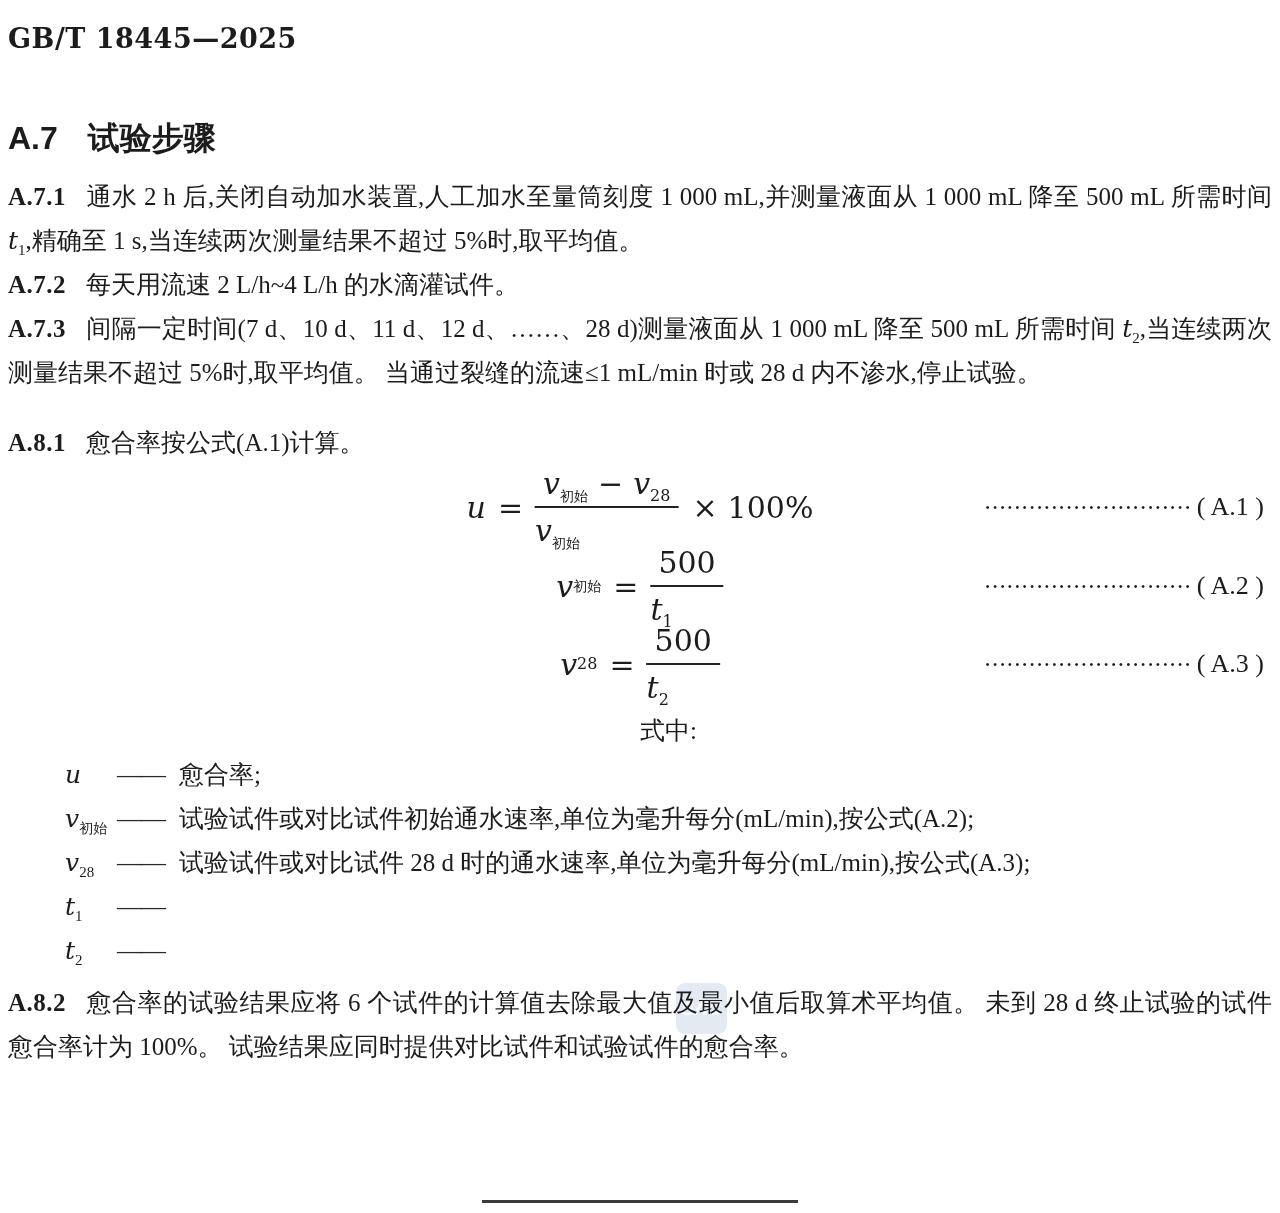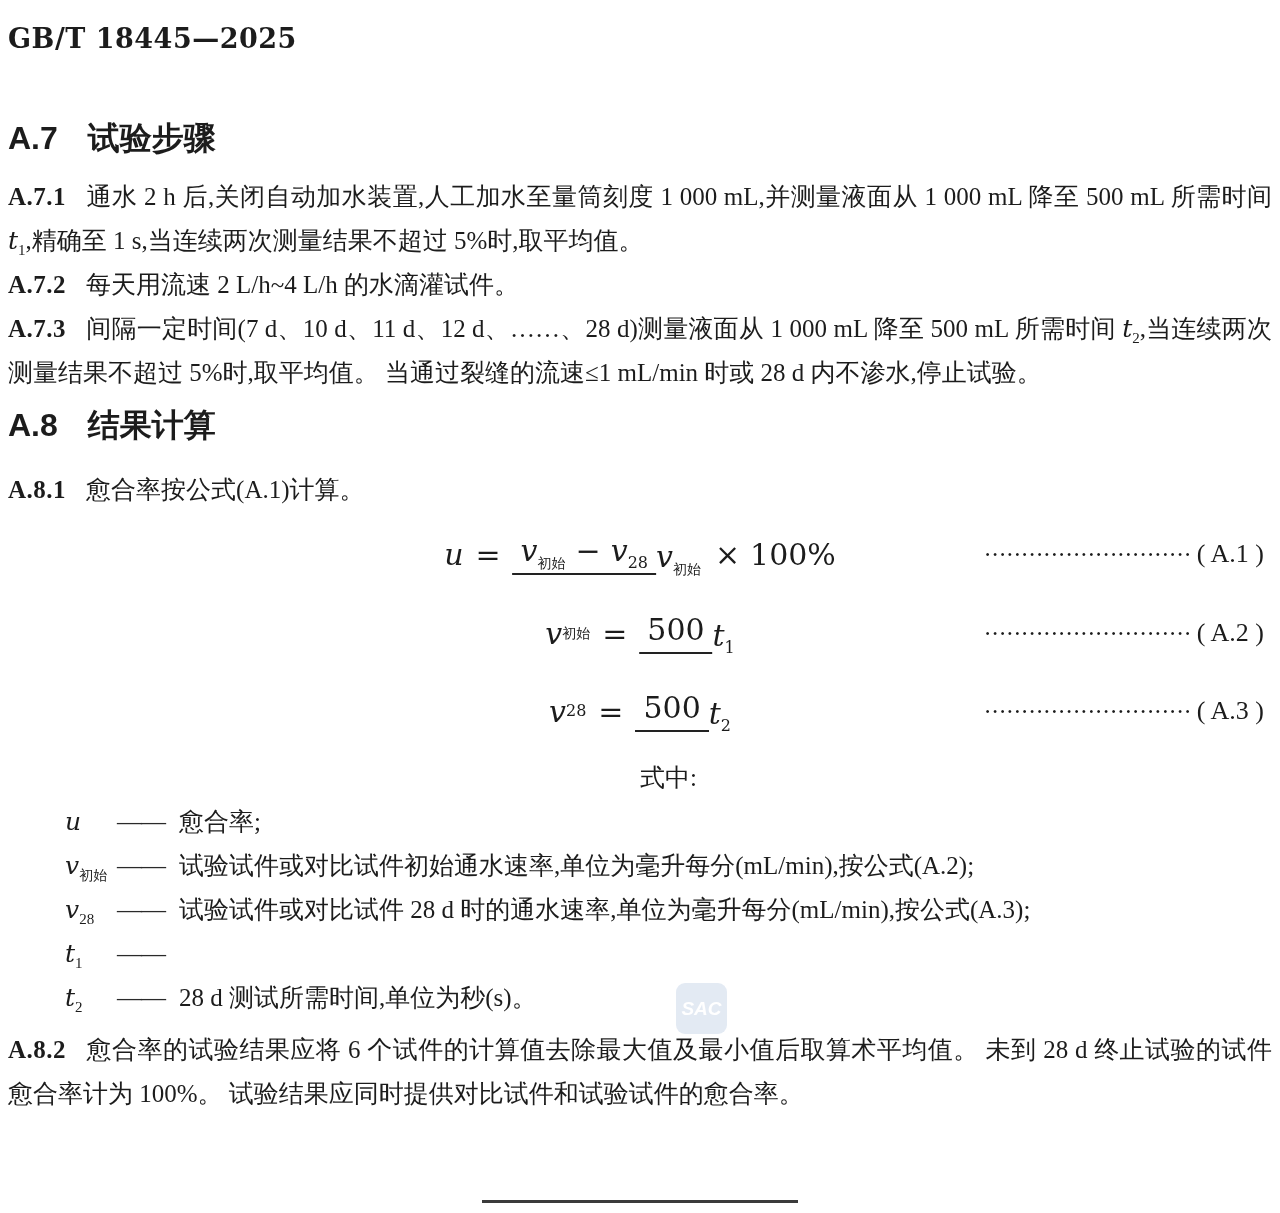--- a/index.html
+++ b/index.html
@@ -64,22 +64,21 @@
     align-items: center;
     font-size: 30px;
     font-family: "DejaVu Serif", serif;
     white-space: nowrap;
   }
   .eq-sign { margin: 0 12px; }
   .minus { margin: 0 10px; }
   .times { margin: 0 10px 0 14px; }
   .frac {
     display: inline-flex;
-    flex-direction: row;
-    align-items: center;
+    flex-direction: column;
     vertical-align: middle;
   }
   .frac .top { display: block; padding: 0 8px 5px 8px; border-bottom: 2px solid #222; }
   .frac .bot { display: block; padding-top: 5px; }
   .cjk-sub { font-size: 14px; }
   .num-sub { font-size: 16px; }
   .eq-tail {
     position: absolute;
     right: 8px; top: 50%;
     transform: translateY(-50%);
@@ -153,23 +152,20 @@
     <div class="h-section h-a7">
       <span class="h-num">A.7</span><span>试验步骤</span>
     </div>
 
     <div class="clauses">
       <p class="clause"><span class="clause-num">A.7.1</span><span>通水 2 h 后,关闭自动加水装置,人工加水至量筒刻度 1 000 mL,并测量液面从 1 000 mL 降至 500 mL 所需时间 </span><span class="var">t</span><sub>1</sub><span>,精确至 1 s,当连续两次测量结果不超过 5%时,取平均值。</span></p>
       <p class="clause"><span class="clause-num">A.7.2</span><span>每天用流速 2 L/h~4 L/h 的水滴灌试件。</span></p>
       <p class="clause"><span class="clause-num">A.7.3</span><span>间隔一定时间(7 d、10 d、11 d、12 d、……、28 d)测量液面从 1 000 mL 降至 500 mL 所需时间 </span><span class="var">t</span><sub>2</sub><span>,当连续两次测量结果不超过 5%时,取平均值。 当通过裂缝的流速≤1 mL/min 时或 28 d 内不渗水,停止试验。</span></p>
     </div>
 
-    <div class="h-section h-a8">
-      <span class="h-num">A.8</span><span>结果计算</span>
-    </div>
 
     <p class="clause clause-a81"><span class="clause-num">A.8.1</span><span>愈合率按公式(A.1)计算。</span></p>
 
     <div class="eq-block">
 
       <div class="eq-row eq-row-1">
         <div class="eq-formula">
           <span class="var">u</span>
           <span class="eq-sign">=</span>
           <span class="frac">
@@ -237,21 +233,20 @@
         <span class="def-dash">——</span>
         <span class="def-desc">试验试件或对比试件 28 d 时的通水速率,单位为毫升每分(mL/min),按公式(A.3);</span>
       </div>
       <div class="def-row">
         <span class="def-sym"><span class="var">t</span><sub>1</sub></span>
         <span class="def-dash">——</span>
       </div>
       <div class="def-row">
         <span class="def-sym"><span class="var">t</span><sub>2</sub></span>
         <span class="def-dash">——</span>
-        <span class="def-desc">28 d 测试所需时间,单位为秒(s)。</span>
       </div>
     </div>
 
     <p class="clause clause-a82"><span class="clause-num">A.8.2</span><span>愈合率的试验结果应将 6 个试件的计算值去除最大值及最小值后取算术平均值。 未到 28 d 终止试验的试件愈合率计为 100%。 试验结果应同时提供对比试件和试验试件的愈合率。</span></p>
 
   </div>
 
   <div class="end-rule"></div>
 
 </div>

